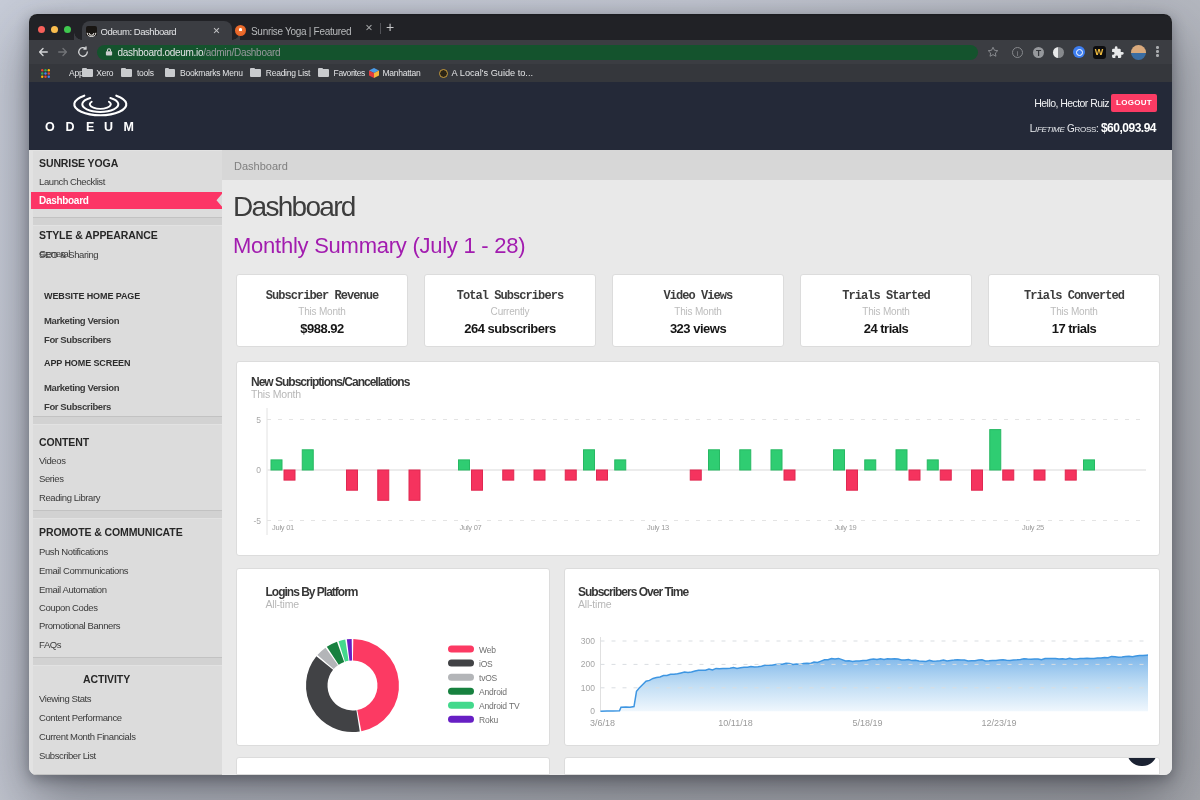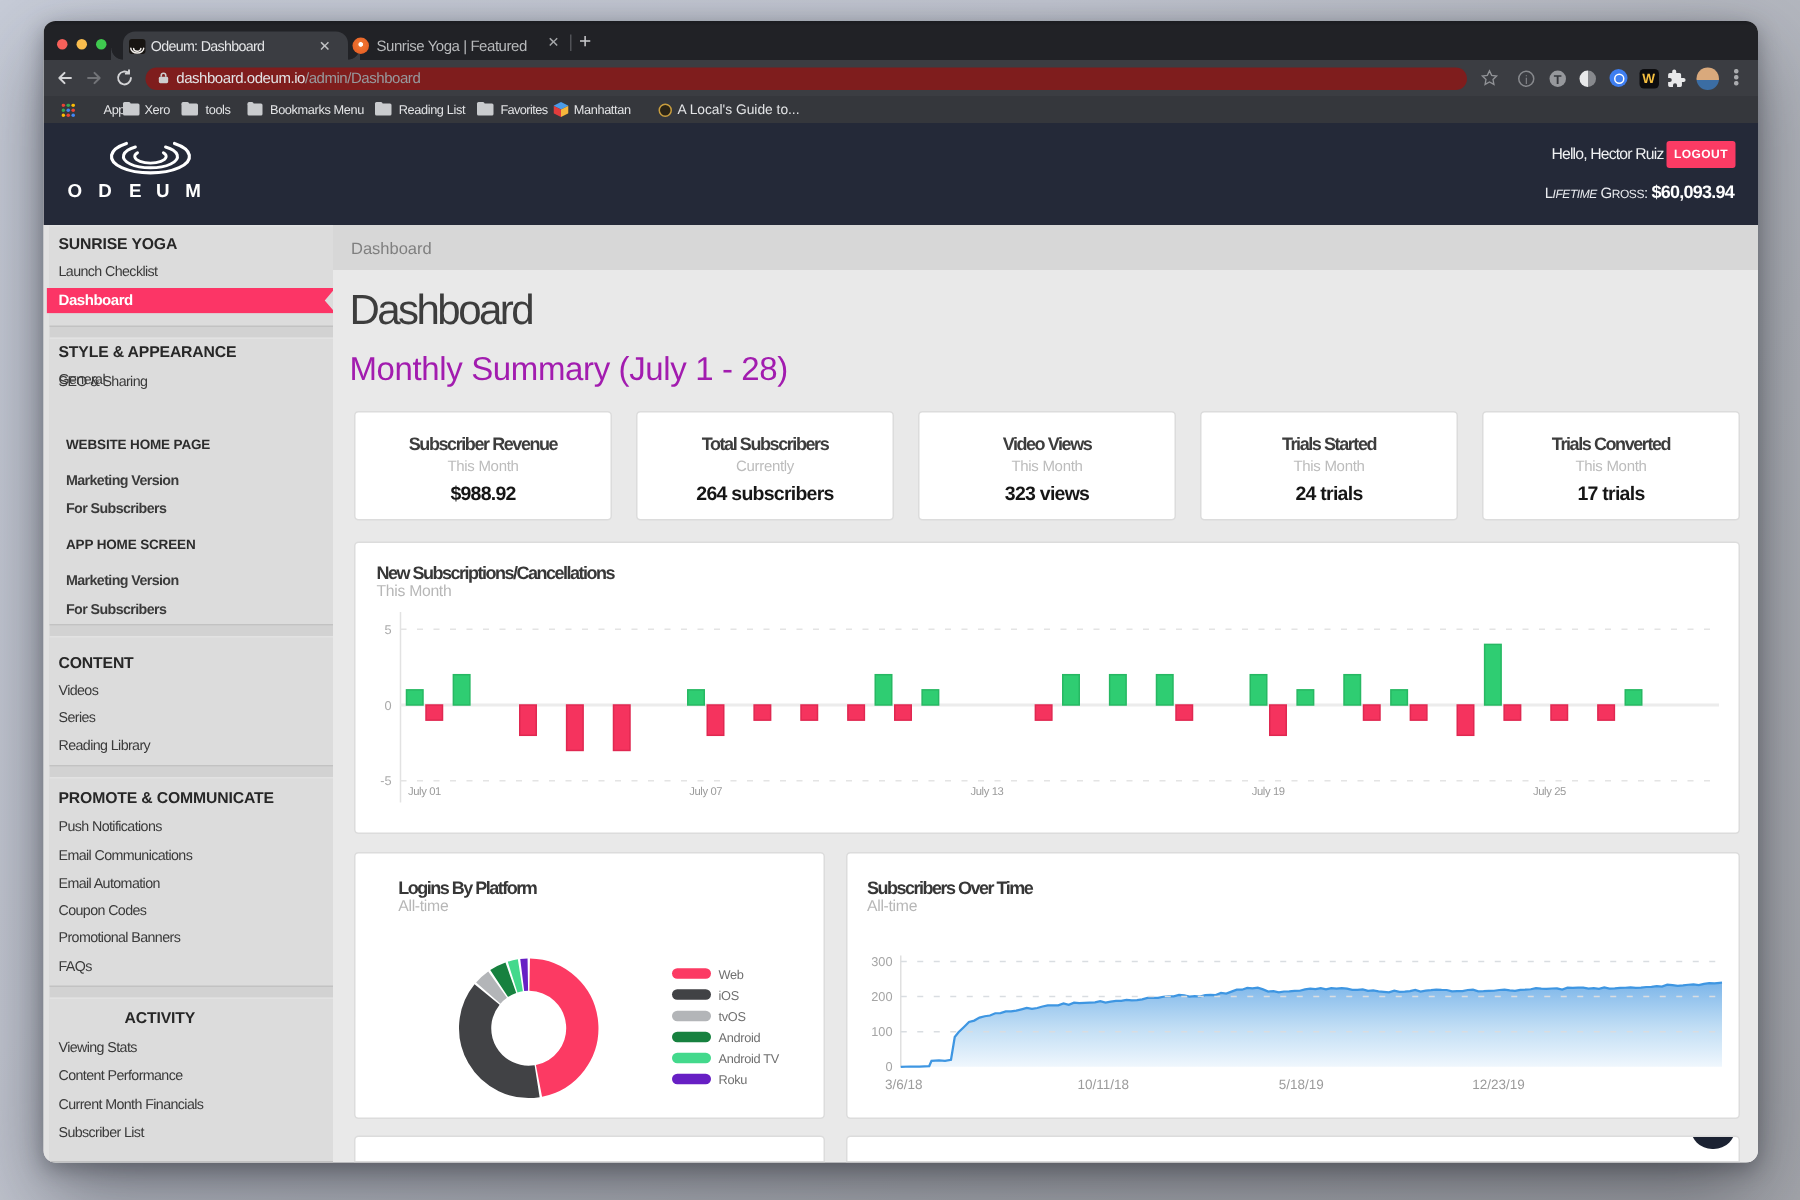--- a/index.html
+++ b/index.html
@@ -11,21 +11,21 @@
 .tl{position:absolute;top:11.5px;width:7px;height:7px;border-radius:50%;}
 #tab-active{position:absolute;left:52.5px;top:7px;width:150px;height:19px;background:#3b3d42;border-radius:8px 8px 0 0;}
 #tab-active:before,#tab-active:after{content:"";position:absolute;bottom:0;width:8px;height:8px;background:radial-gradient(circle at 0 0,transparent 7.5px,#3b3d42 8px);}
 #tab-active:before{left:-8px;transform:scaleX(-1);}
 #tab-active:after{right:-8px;}
 .tabtxt{position:absolute;font-size:9.5px;color:#e4e5e7;letter-spacing:-0.45px;}
 .favicon{position:absolute;}
 .tabx{position:absolute;font-size:9.5px;color:#c3c4c6;}
 
 #toolbar{position:absolute;left:0;top:26px;width:100%;height:24px;background:#3b3d42;}
-#pill{position:absolute;left:68px;top:4.5px;width:881px;height:15px;border-radius:7.5px;background:#7f1d1d;color:#e2e3e5;font-size:10px;letter-spacing:-0.3px;line-height:15px;}
+#pill{position:absolute;left:68px;top:4.5px;width:881px;height:15px;border-radius:7.5px;background:#14532d;color:#e2e3e5;font-size:10px;letter-spacing:-0.3px;line-height:15px;}
 
 #bookmarks{position:absolute;left:0;top:50px;width:100%;height:18px;background:#35373c;font-size:8.5px;color:#e3e4e6;}
 .bm{position:absolute;top:0;height:18px;line-height:18px;white-space:nowrap;letter-spacing:-0.25px;}
 .folder{position:absolute;top:5px;width:10.5px;height:8px;background:#c9cbce;border-radius:1px;}
 .folder:before{content:"";position:absolute;left:0;top:-1.5px;width:4.5px;height:2px;background:#c9cbce;border-radius:1px 1px 0 0;}
 
 #phead{position:absolute;left:0;top:68px;width:100%;height:68px;background:#242938;}
 
 #sidebar{position:absolute;left:0;top:136px;width:193px;height:625px;background:#d2d2d2;}
 #sidegut{position:absolute;left:0;top:136px;width:4px;height:625px;background:#e2e2e2;}
@@ -33,21 +33,21 @@
 .si{position:absolute;left:10px;font-size:9.5px;color:#3a3a3a;letter-spacing:-0.4px;white-space:nowrap;}
 .sh{position:absolute;left:10px;font-size:10.5px;font-weight:700;color:#272727;letter-spacing:-0.1px;white-space:nowrap;}
 .sh2{position:absolute;left:15px;font-size:9px;font-weight:700;color:#2c2c2c;letter-spacing:-0.1px;white-space:nowrap;}
 .si2{position:absolute;left:15px;font-size:9.5px;color:#3a3a3a;letter-spacing:-0.4px;white-space:nowrap;font-weight:bold;}
 #ribbon{position:absolute;left:2px;top:177.5px;width:193px;height:17.5px;background:#fc3566;clip-path:polygon(0 0,193px 0,185.5px 8.75px,193px 17.5px,0 17.5px);}
 #ribbon span{position:absolute;left:8px;top:3.5px;font-size:10px;font-weight:700;color:#fff;letter-spacing:-0.3px;}
 
 #content{position:absolute;left:193px;top:136px;width:950px;height:625px;background:#e9e9e9;}
 #crumb{position:absolute;left:0;top:0;width:100%;height:30px;background:#d7d7d7;font-size:11px;color:#7f7f7f;}
 .card{position:absolute;background:#fff;border:1px solid #dcdcdc;border-radius:3px;}
-.sc-t{display:block;text-align:center;margin-top:14px;font-size:12px;font-weight:700;color:#3d3d3d;letter-spacing:-0.95px;}
+.sc-t{display:block;text-align:center;margin-top:14px;font-size:12px;font-weight:700;color:#3d3d3d;letter-spacing:-0.95px;font-family:Liberation Mono, monospace;}
 .sc-m{display:block;text-align:center;margin-top:3px;font-size:10px;color:#bcbcbc;letter-spacing:-0.2px;}
 .sc-v{display:block;text-align:center;margin-top:3.5px;font-size:13px;font-weight:700;color:#161616;letter-spacing:-0.5px;}
 .ct{position:absolute;font-size:12px;font-weight:700;color:#373737;letter-spacing:-1.0px;white-space:nowrap;}
 .cs{position:absolute;font-size:10.5px;color:#b7b7b7;letter-spacing:-0.2px;}
 svg text{font-family:"Liberation Sans",sans-serif;}
 </style></head>
 <body>
 <div id="win">
 
   <div id="tabstrip">

